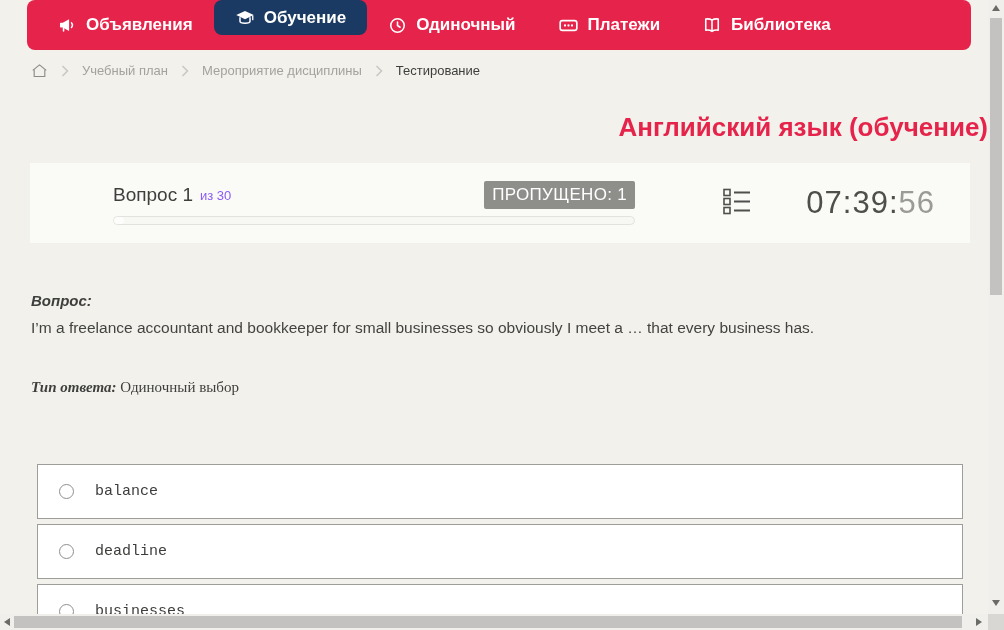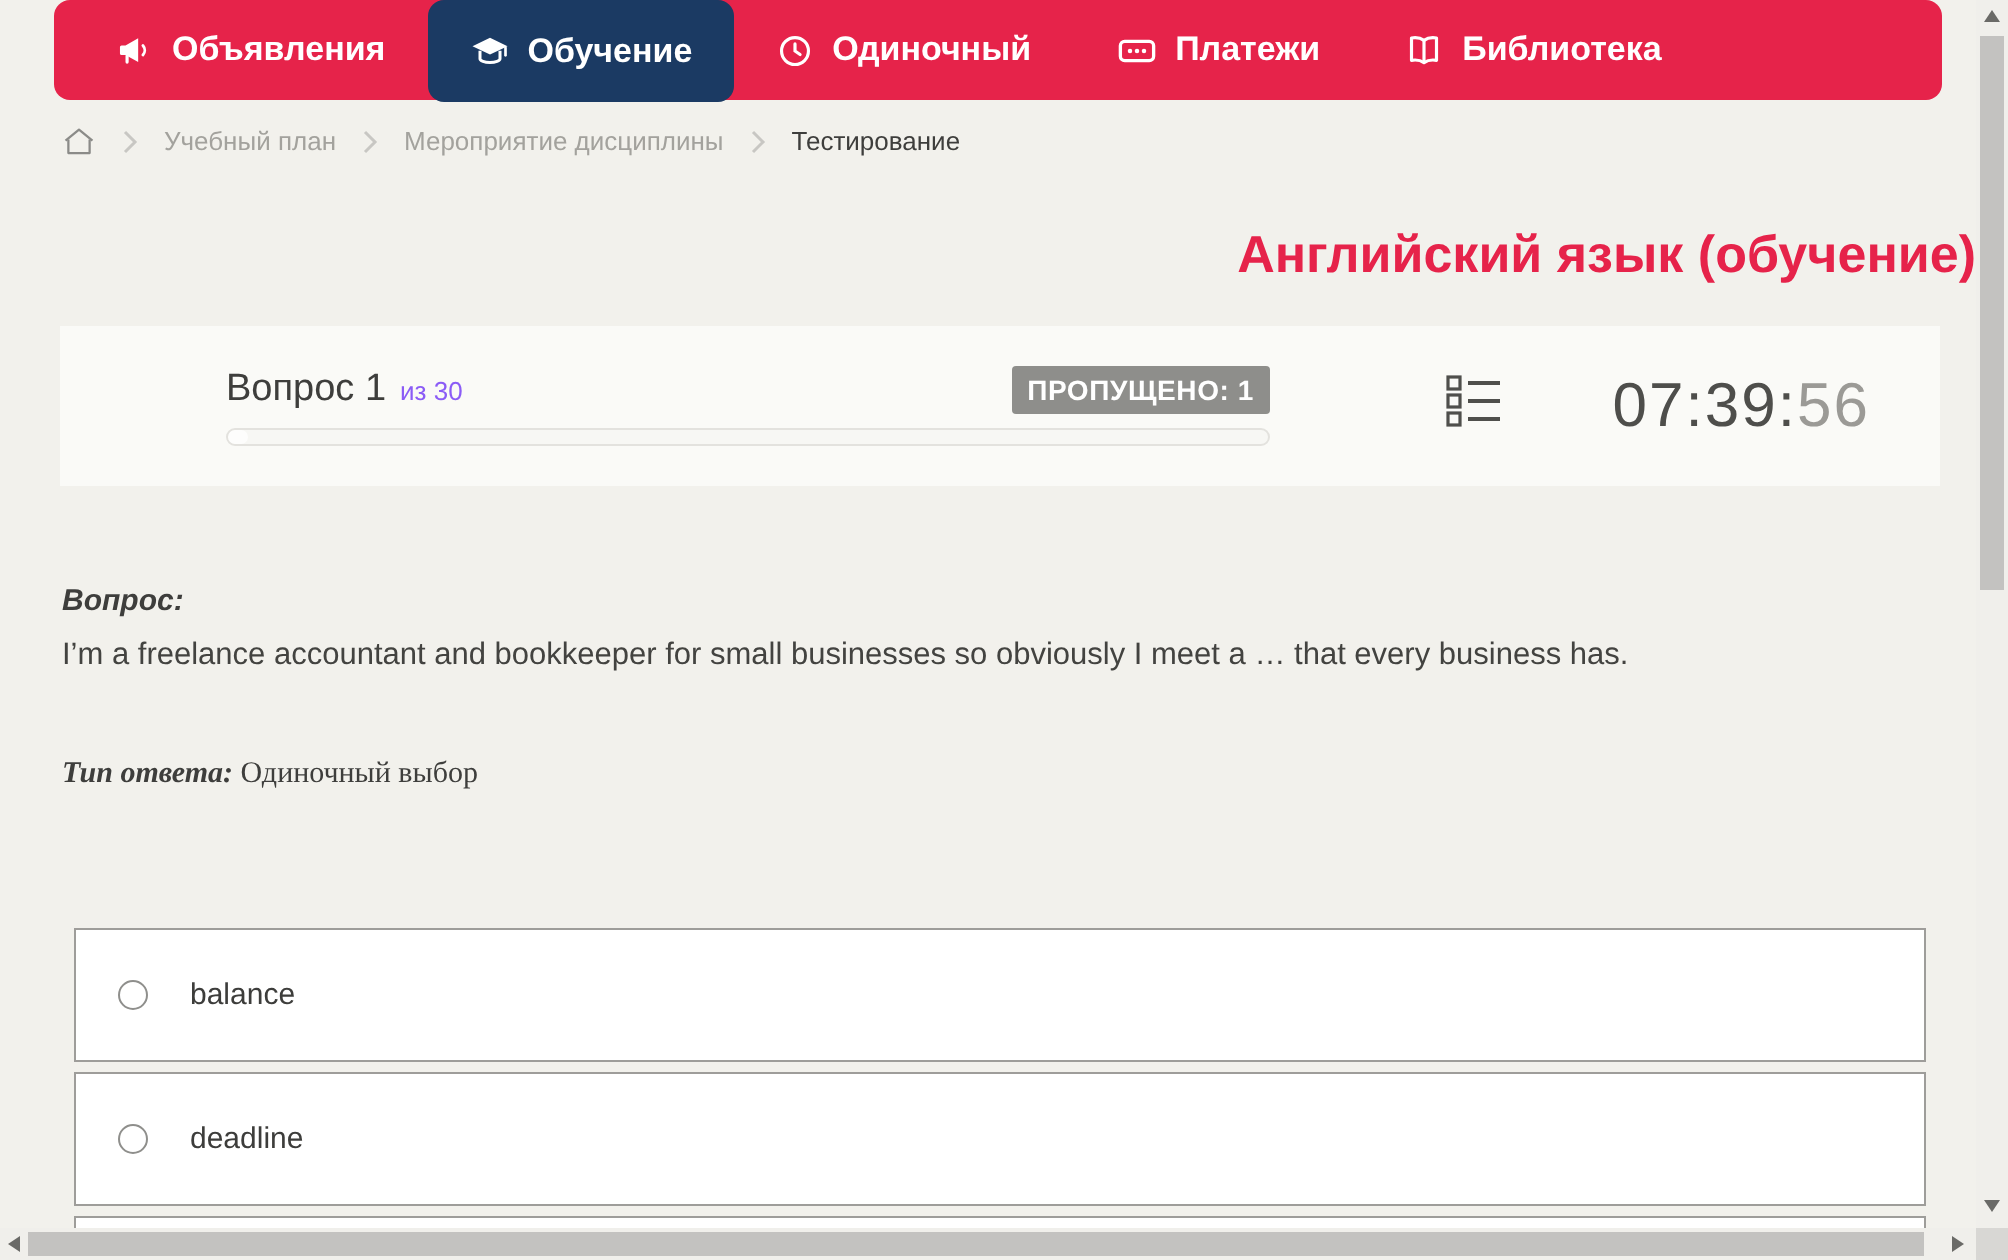--- a/index.html
+++ b/index.html
@@ -23,21 +23,21 @@
   }
   .nav-item {
     display: flex; align-items: center; gap: 9px;
     padding: 0 21px;
     color: #ffffff; font-size: 17px; font-weight: bold;
     white-space: nowrap; cursor: pointer;
   }
   .nav-item.active {
     background: #1b3a63;
     border-radius: 8px;
-    height: 51px;
+    height: 35px;
   }
   .nav-icon { display: flex; align-items: center; }
   .nav-icon svg { display: block; }
 
   
   .breadcrumb {
     position: absolute; left: 31px; top: 62px;
     display: flex; align-items: center; gap: 13px;
     font-size: 13px; color: #a3a29d;
   }
@@ -62,21 +62,21 @@
     display: flex; align-items: center;
     padding: 0 35px;
   }
   .q-left { width: 522px; margin-left: 48px; }
   .q-left-row { display: flex; align-items: center; }
   .q-number { font-size: 19px; color: #3e3e3c; }
   .q-total { font-size: 13px; color: #8b5cf6; margin-left: 7px; }
   .skip-badge {
     margin-left: auto;
     background: #8e8e8b; color: #ffffff;
-    font-size: 14px; font-weight: bold;
+    font-size: 17px; font-weight: normal;
     padding: 4px 8px; border-radius: 2px;
     letter-spacing: 0.3px;
   }
   .progress {
     margin-top: 7px; height: 9px;
     background: #f7f7f4;
     border: 1px solid #e3e2de;
     border-radius: 5px;
     overflow: hidden;
   }
@@ -101,26 +101,27 @@
   }
   .q-type {
     position: absolute; left: 31px; top: 379px;
     font-size: 15px; color: #3e3e3c; font-family: Liberation Serif, serif;
   }
   .q-type .type-label { font-weight: bold; font-style: italic; }
 
   
   .answers { position: absolute; left: 37px; top: 464px; width: 926px; }
   .option {
-    height: 67px; margin-bottom: 5px;
+    height: 55px; margin-bottom: 5px;
     background: #ffffff;
     border: 1px solid #9e9d9a;
     display: flex; align-items: center;
     padding-left: 21px; gap: 21px;
     cursor: pointer;
+    font-family: Liberation Mono, monospace;
   }
   .radio {
     width: 15px; height: 15px;
     border: 1px solid #8f8f8c; border-radius: 50%;
     background: #ffffff; flex: 0 0 auto;
   }
   .option-label { font-size: 15px; color: #3d3d3b; }
 
   
   .vscroll {

